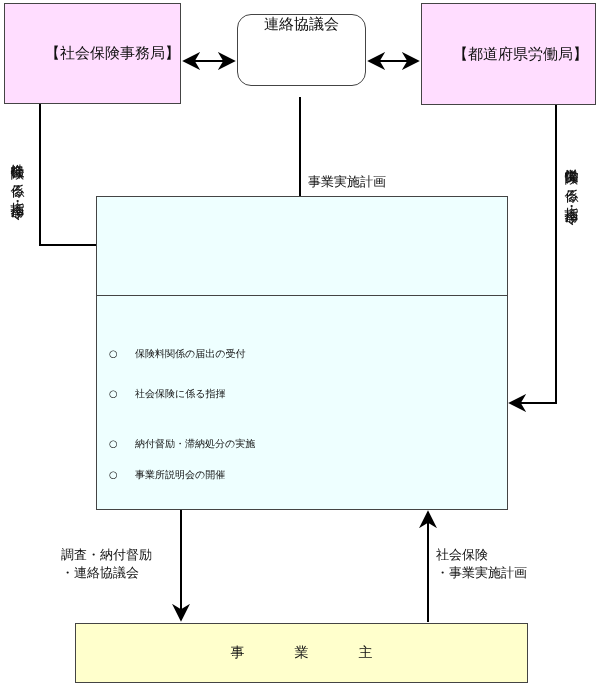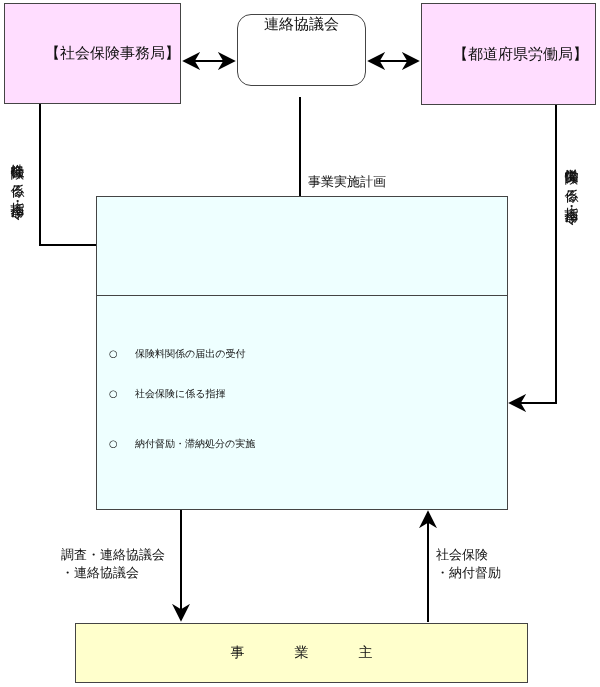--- a/index.html
+++ b/index.html
@@ -65,28 +65,31 @@
   <div id="cyan-divider"></div>
   <div class="duty" style="top:150px;">
     <span class="circ">○</span><span>保険料関係の届出の受付</span>
   </div>
   <div class="duty" style="top:190px;">
     <span class="circ">○</span><span>社会保険に係る指揮</span>
   </div>
   <div class="duty" style="top:240px;">
     <span class="circ">○</span><span>納付督励・滞納処分の実施</span>
   </div>
+  <div class="duty" style="top:271px;">
+    <span class="circ">○</span><span>事業所説明会の開催</span>
+  </div>
 </div>
 
 <div class="label" style="left:61px; top:546px;">
-  <div>調査・連絡協議会</div>
+  <div>調査・納付督励</div>
   <div>・連絡協議会</div>
 </div>
 <div class="label" style="left:436px; top:546px;">
   <div>社会保険</div>
-  <div>・納付督励</div>
+  <div>・事業実施計画</div>
 </div>
 
 <div class="box" id="yellow-box">
   <span>事</span>
   <span>業</span>
   <span>主</span>
 </div>
 
 </body></html>

